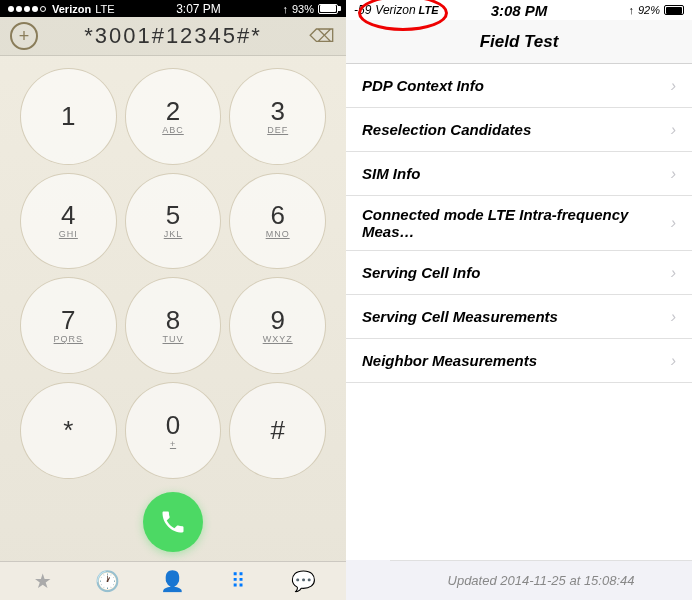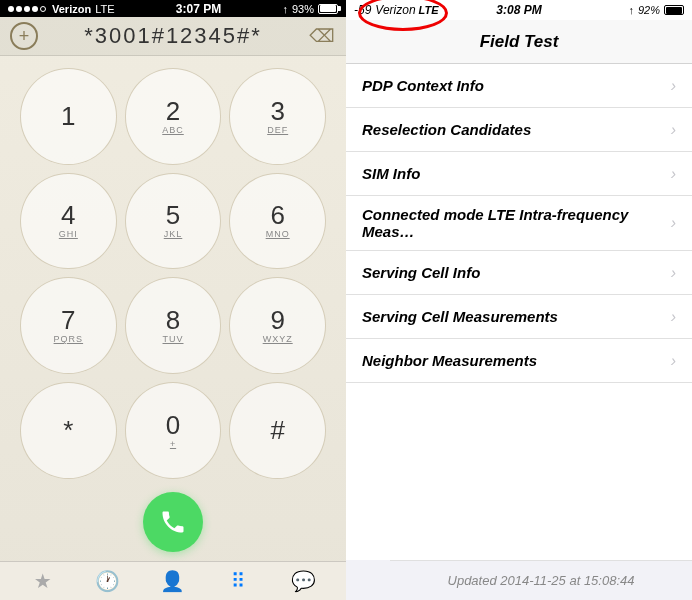--- a/index.html
+++ b/index.html
@@ -262,21 +262,21 @@
       height: 36px;
       border: 3px solid #e00;
       border-radius: 50%;
       top: -8px;
       left: 4px;
       pointer-events: none;
       z-index: 10;
     }
 
     .status-time-right {
-      font-size: 12px;
+      font-size: 15px;
       font-weight: 600;
       position: absolute;
       left: 50%;
       transform: translateX(-50%);
     }
 
     .status-right-area {
       display: flex;
       align-items: center;
       gap: 4px;
@@ -346,21 +346,21 @@
   <div class="status-bar-left">
     <div class="status-left-dots">
       <div class="dot"></div>
       <div class="dot"></div>
       <div class="dot"></div>
       <div class="dot"></div>
       <div class="dot empty"></div>
       <span style="margin-left:4px; font-size:11px; font-weight:600;">Verizon</span>
       <span style="margin-left:2px; font-size:11px;">LTE</span>
     </div>
-    <span style="font-size:12px;font-weight:700;">3:07 PM</span>
+    <span style="font-size:12px;font-weight:400;">3:07 PM</span>
     <div class="status-right-icons">
       <span>↑</span>
       <span>93%</span>
       <div class="battery-icon">
           <div class="battery-fill"></div>
         </div>
     </div>
   </div>
 
   <div class="dialer-input-row">

